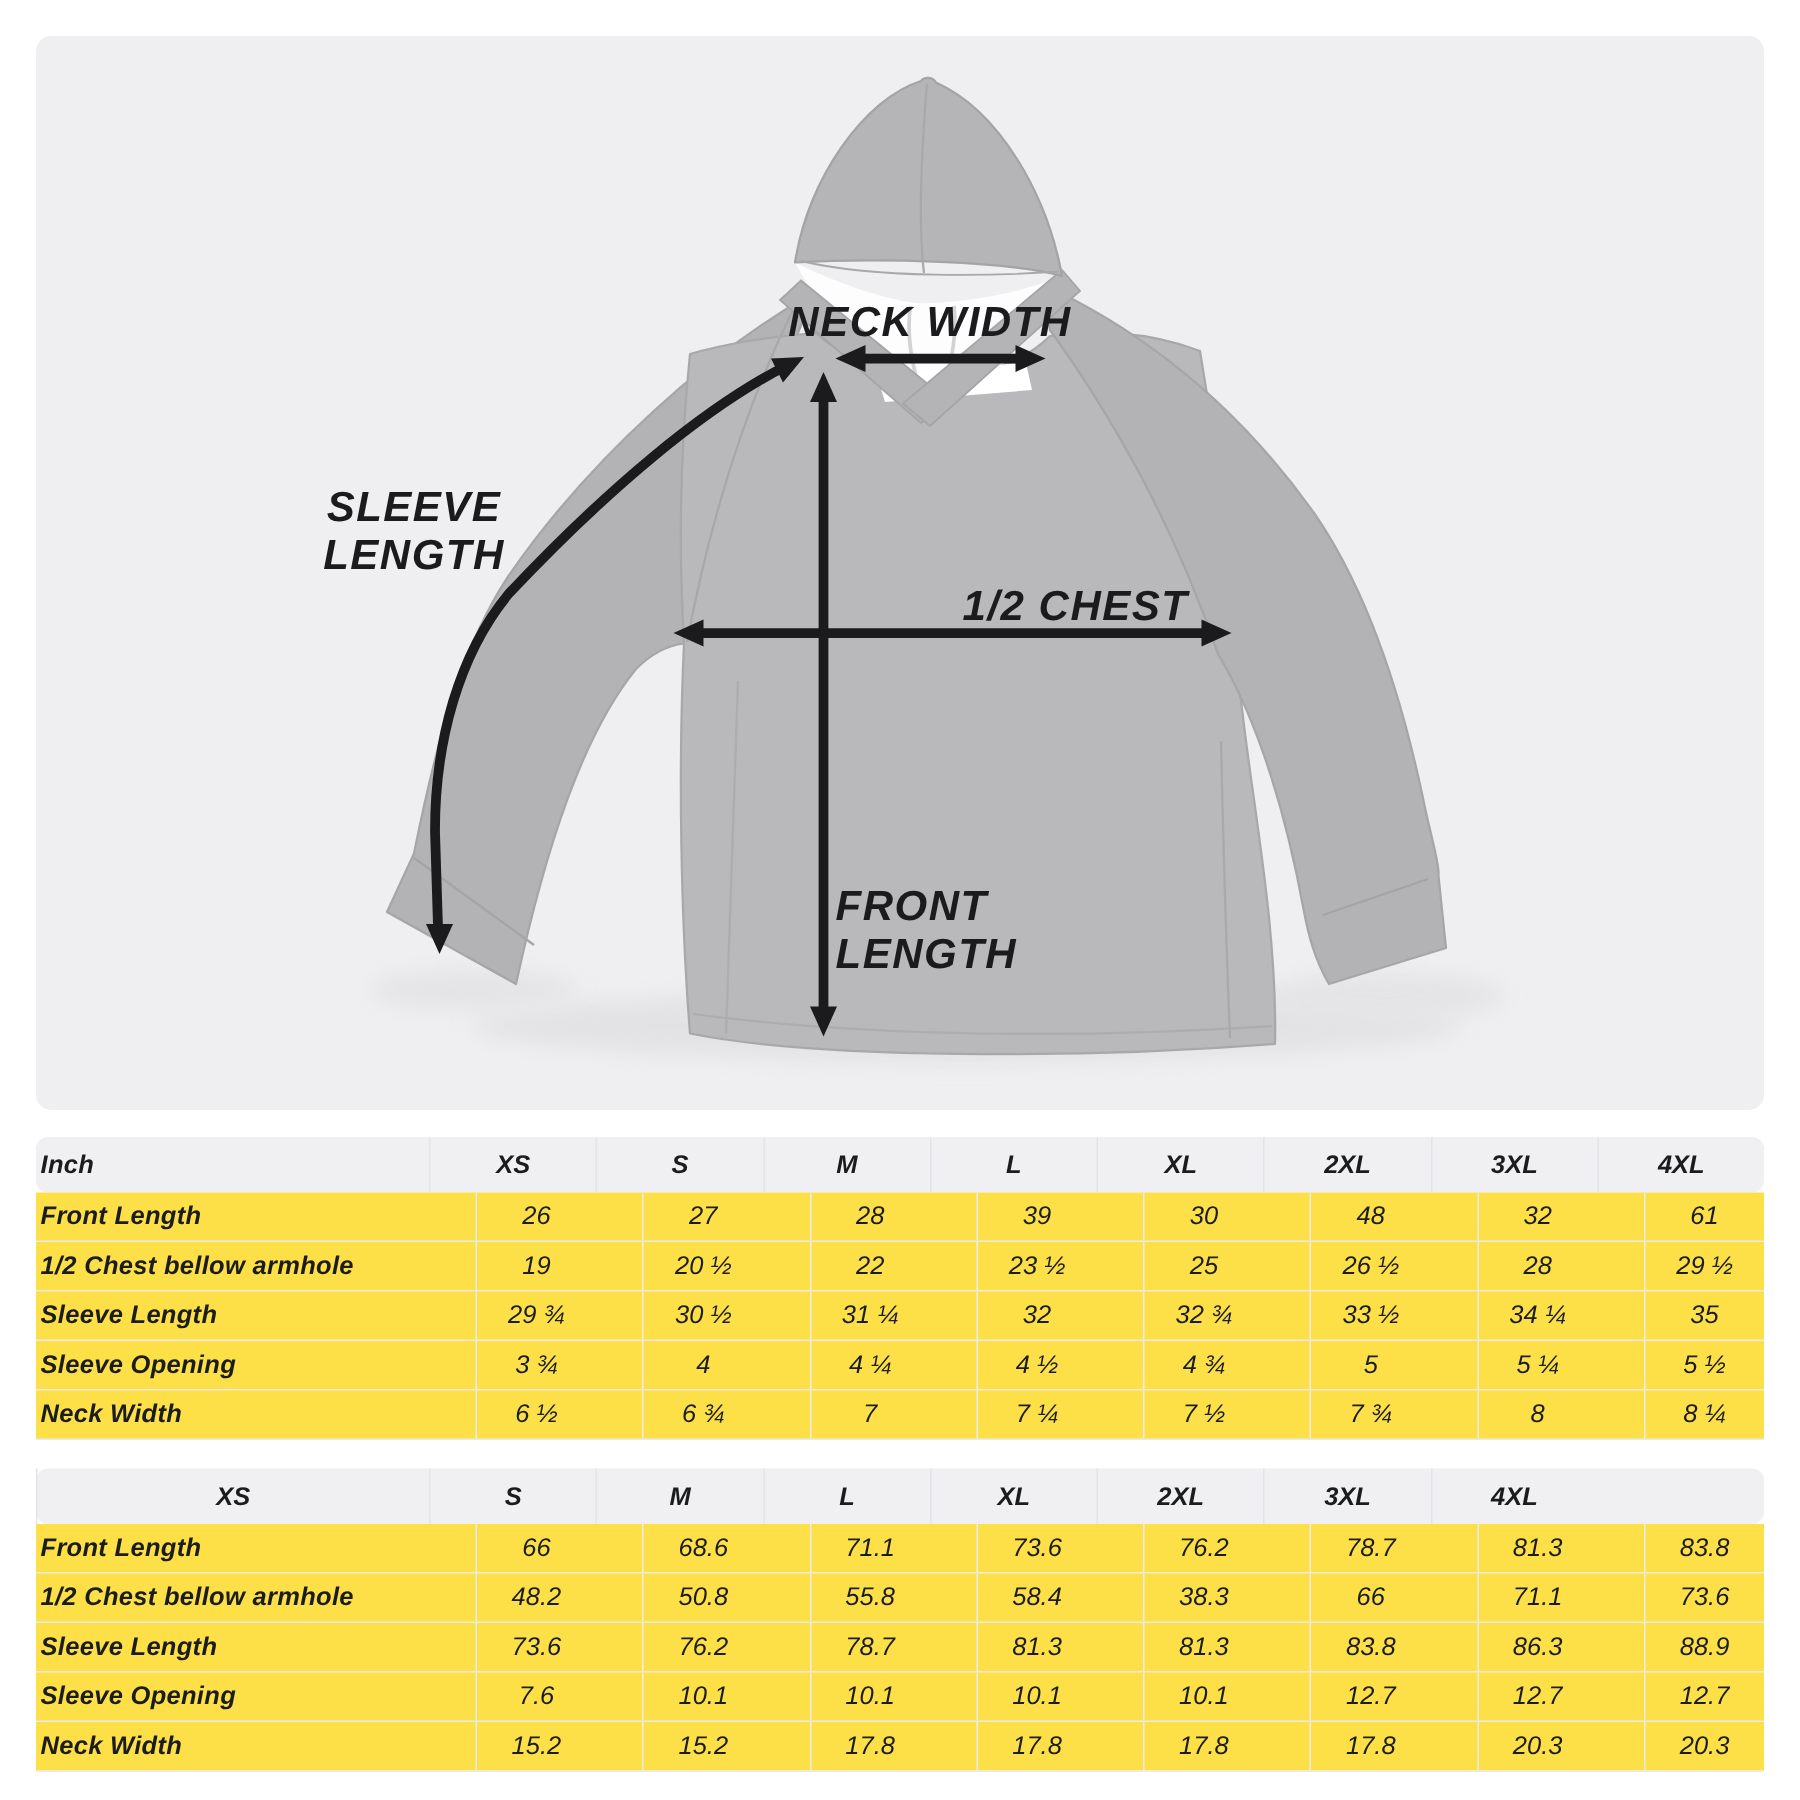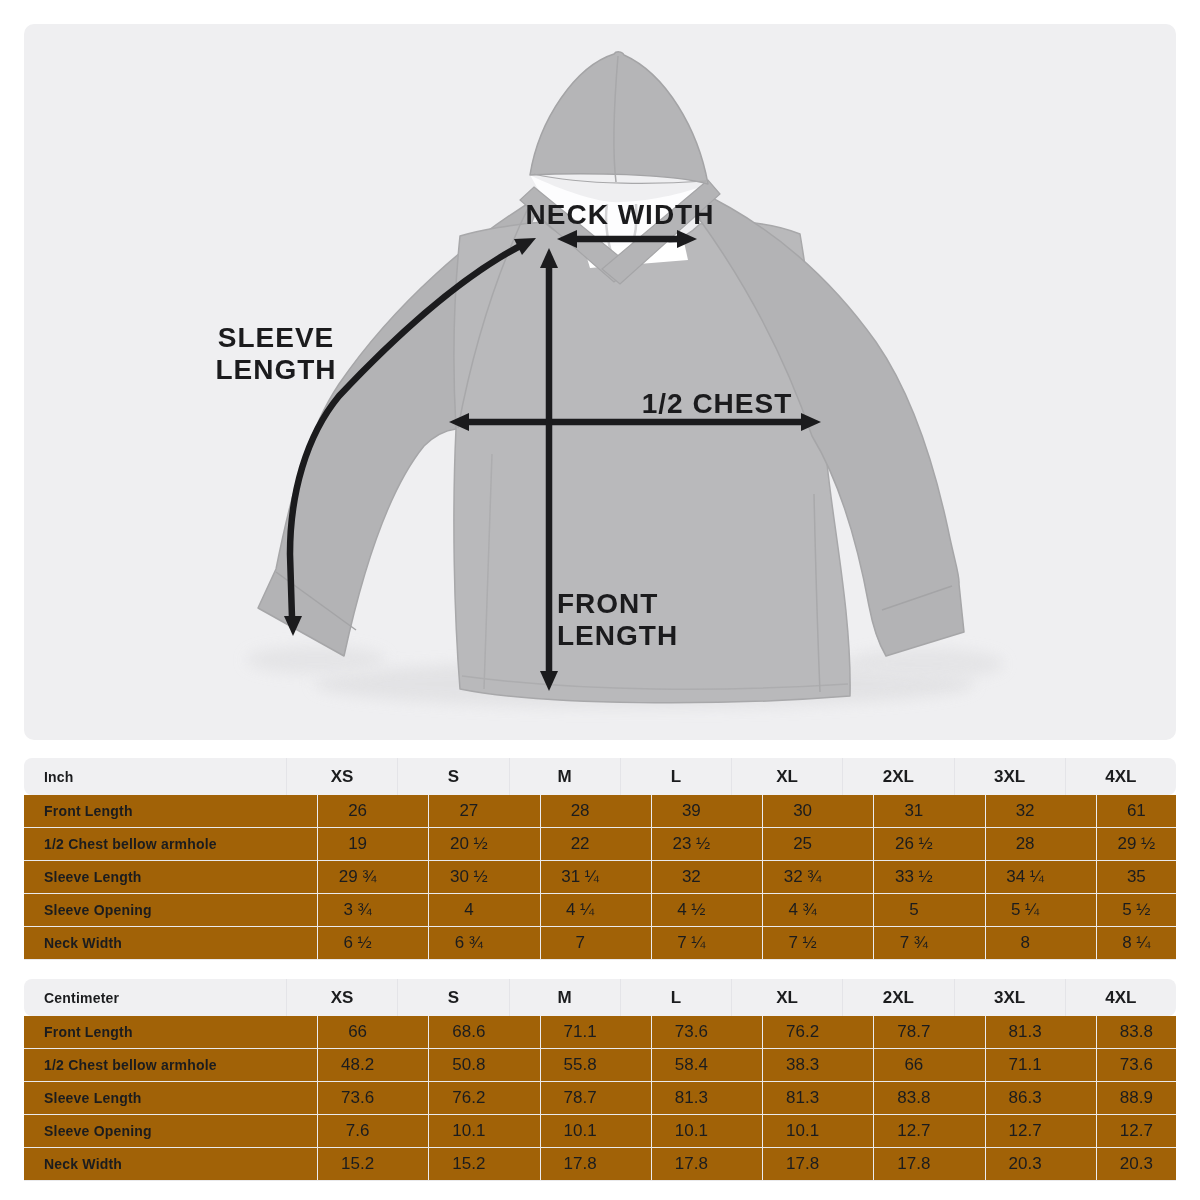--- a/index.html
+++ b/index.html
@@ -1,40 +1,40 @@
 <!DOCTYPE html>
 <html><head>
 <meta charset="utf-8">
 <style>
   html,body { margin:0; padding:0; background:#ffffff; }
   body { width:1200px; height:1200px; font-family:"Liberation Sans",sans-serif; color:#1b1c1e; }
-  .canvas { position:relative; width:1200px; height:1200px; overflow:hidden; }
+  .canvas { position:relative; width:1200px; height:1200px; overflow:hidden;font-style:italic; }
 
   .diagram-panel {
     position:absolute; left:24px; top:24px; width:1152px; height:716px;
     background:#efeff1; border-radius:10px; overflow:hidden;
   }
   .diagram-panel svg { display:block; }
 
   .size-table { position:absolute; left:24px; width:1152px; }
   #inch-table { top:758px; }
   #cm-table   { top:979px; }
 
   .t-row {
     display:grid;
     grid-template-columns:262px repeat(8, 1fr);
     align-items:stretch;
     height:32px;
   }
   .t-header { height:37px; background:#f0f0f2; border-radius:8px; }
-  .t-data   { border-bottom:1px solid #eaeaec; background:#a16207;gap:31px; }
+  .t-data   { border-bottom:1px solid #eaeaec; background:#fde047;gap:31px; }
 
   .cell-label {
     display:flex; align-items:center;
-    padding-left:20px; font-size:14px; font-weight:bold; letter-spacing:.2px;
+    padding-left:3px; font-size:17px; font-weight:bold; letter-spacing:.2px;
   }
   .cell-val {
     display:flex; align-items:center; justify-content:center;
     font-size:17px; border-left:1px solid #ececef;
   }
   .t-header .cell-val { font-weight:bold; border-left-color:#e4e4e8; }
 
   text.dim-label {
     font-family:"Liberation Sans",sans-serif;
     font-weight:bold; font-size:28px; letter-spacing:1px; fill:#1b1b1d;
@@ -180,21 +180,21 @@
         <div class="cell-val">3XL</div>
         <div class="cell-val">4XL</div>
       </div>
       <div class="t-row t-data">
         <div class="cell-label">Front Length</div>
         <div class="cell-val">26</div>
         <div class="cell-val">27</div>
         <div class="cell-val">28</div>
         <div class="cell-val">39</div>
         <div class="cell-val">30</div>
-        <div class="cell-val">31</div>
+        <div class="cell-val">48</div>
         <div class="cell-val">32</div>
         <div class="cell-val">61</div>
       </div>
       <div class="t-row t-data">
         <div class="cell-label">1/2 Chest bellow armhole</div>
         <div class="cell-val">19</div>
         <div class="cell-val">20 ½</div>
         <div class="cell-val">22</div>
         <div class="cell-val">23 ½</div>
         <div class="cell-val">25</div>
@@ -231,21 +231,20 @@
         <div class="cell-val">7</div>
         <div class="cell-val">7 ¼</div>
         <div class="cell-val">7 ½</div>
         <div class="cell-val">7 ¾</div>
         <div class="cell-val">8</div>
         <div class="cell-val">8 ¼</div>
       </div>
     </div>
   <div class="size-table" id="cm-table">
       <div class="t-row t-header">
-        <div class="cell-label">Centimeter</div>
         <div class="cell-val">XS</div>
         <div class="cell-val">S</div>
         <div class="cell-val">M</div>
         <div class="cell-val">L</div>
         <div class="cell-val">XL</div>
         <div class="cell-val">2XL</div>
         <div class="cell-val">3XL</div>
         <div class="cell-val">4XL</div>
       </div>
       <div class="t-row t-data">

